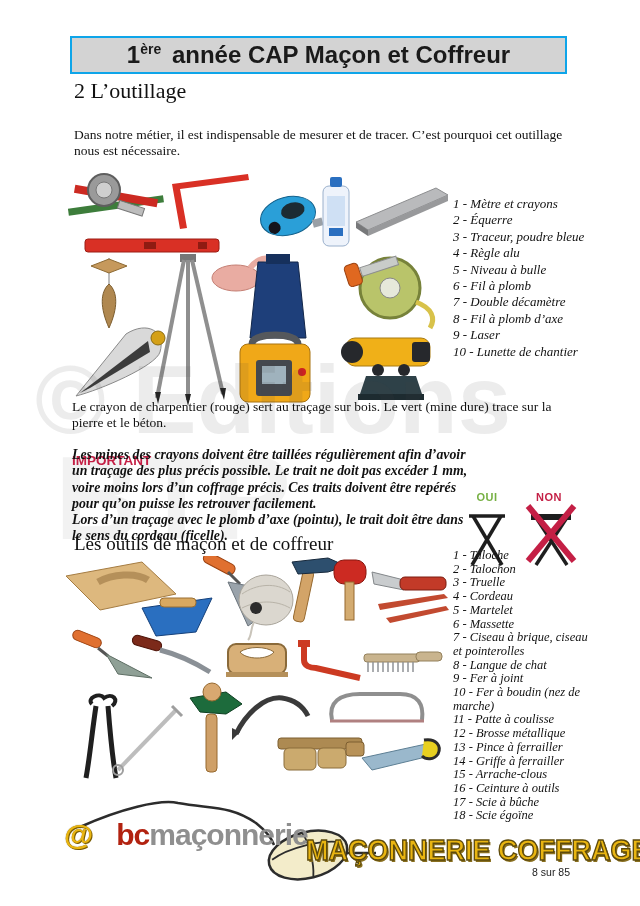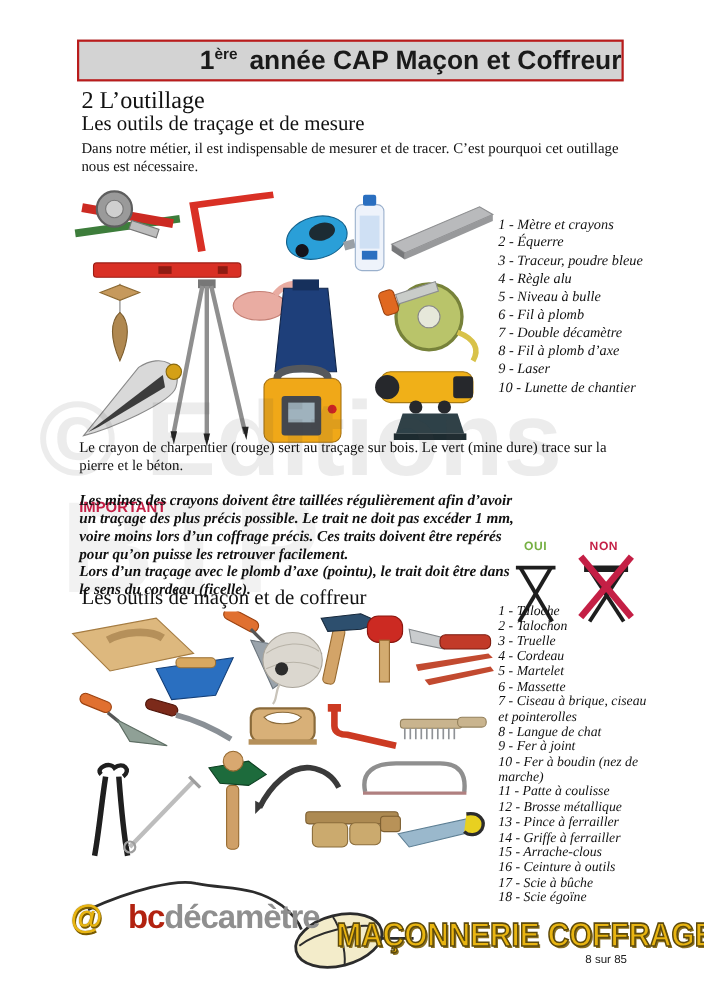--- a/index.html
+++ b/index.html
@@ -8,22 +8,22 @@
     position:relative; width:640px; height:906px; background:#ffffff;
     font-family:"Liberation Serif", serif; color:#111; overflow:hidden;
   }
   .z-art  { position:absolute; z-index:1; }
   .z-wm   { position:absolute; z-index:2; pointer-events:none; font-family:"Liberation Sans", sans-serif; font-weight:bold; color:rgba(70,70,70,0.10); white-space:nowrap; }
   .z-txt  { position:absolute; z-index:3; }
 
   
   .title-bar {
     left:70px; top:36px; width:497px; height:38px;
-    background:#d3d3d3; border:2px solid #b91c1c;
-    display:flex; align-items:center; justify-content:flex-end;
+    background:#d3d3d3; border:2px solid #0ea5e9;
+    display:flex; align-items:center; justify-content:center;
     font-family:"Liberation Sans", sans-serif; font-weight:bold; font-size:24px; color:#1a1a1a;
   }
   .title-bar sup { font-size:14px; vertical-align:super; margin-right:4px; }
   .h1 { left:74px; top:78px;  font-size:22px; }
   .h2 { left:74px; top:102px; font-size:19px; }
   .h3 { left:74px; top:533px; font-size:19px; }
   .body-text { font-size:13.5px; line-height:16.4px; }
   .intro { left:74px; top:127px; width:495px; }
   .note  { left:72px; top:399px; width:487px; }
 
@@ -64,21 +64,20 @@
 
 <div class="page">
 
   <div class="z-wm wm1">© Editions</div>
   <div class="z-wm wm2">BTP</div>
 
   <div class="z-txt title-bar">
     <span><span>1</span><sup>ère</sup><span> année CAP Maçon et Coffreur</span></span>
   </div>
   <div class="z-txt h1">2 L’outillage</div>
-  <div class="z-txt h2">Les outils de traçage et de mesure</div>
   <div class="z-txt body-text intro">Dans notre métier, il est indispensable de mesurer et de tracer. C’est pourquoi cet outillage nous est nécessaire.</div>
 
   <svg class="z-art" style="left:60px; top:166px;" width="392" height="240" viewBox="0 0 392 240">
 
     <g>
       <rect x="8" y="36" width="96" height="7" fill="#3d7d3b" transform="rotate(-8 56 40)"></rect>
       <rect x="14" y="26" width="84" height="8" fill="#cc2a22" transform="rotate(10 56 30)"></rect>
       <circle cx="44" cy="24" r="16" fill="#9a9a9a" stroke="#5e5e5e" stroke-width="2"></circle>
       <circle cx="44" cy="24" r="8" fill="#cfcfcf" stroke="#777"></circle>
       <rect x="58" y="38" width="26" height="8" fill="#bdbdbd" stroke="#777" transform="rotate(18 70 42)"></rect>
@@ -360,19 +359,19 @@
     <path d="M20,32 C60,14 100,4 118,8 C150,14 170,10 196,28 C206,36 212,44 214,50" fill="none" stroke="#2c2c2c" stroke-width="2.5"></path>
     <path d="M282,58 L316,58" stroke="#2c2c2c" stroke-width="2.5"></path>
     <g transform="rotate(-14 248 60)">
       <ellipse cx="248" cy="60" rx="40" ry="23" fill="#f3ecca" stroke="#2c2c2c" stroke-width="2.5"></ellipse>
       <path d="M248,38 C252,48 252,70 248,82" stroke="#2c2c2c" stroke-width="1.8" fill="none"></path>
       <path d="M212,56 C230,48 266,48 284,56" stroke="#2c2c2c" stroke-width="1.8" fill="none"></path>
     </g>
   </svg>
 
   <div class="z-txt logo-text">
-    <span class="logo-at">@</span><span class="logo-bc">bc</span><span class="logo-name">décamètre</span>
+    <span class="logo-at">@</span><span class="logo-bc">bc</span><span class="logo-name">maçonnerie</span>
   </div>
 
   <div class="z-txt banner">MAÇONNERIE COFFRAGE</div>
   <div class="z-txt page-num">8 sur 85</div>
 
 </div>
 
 </body></html>

